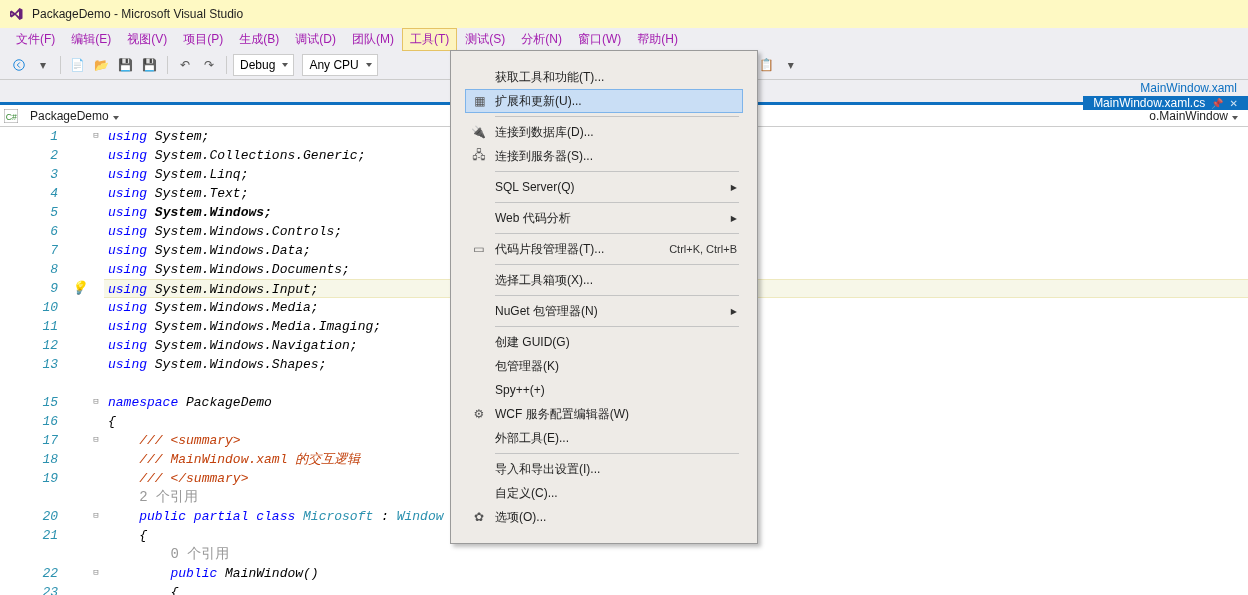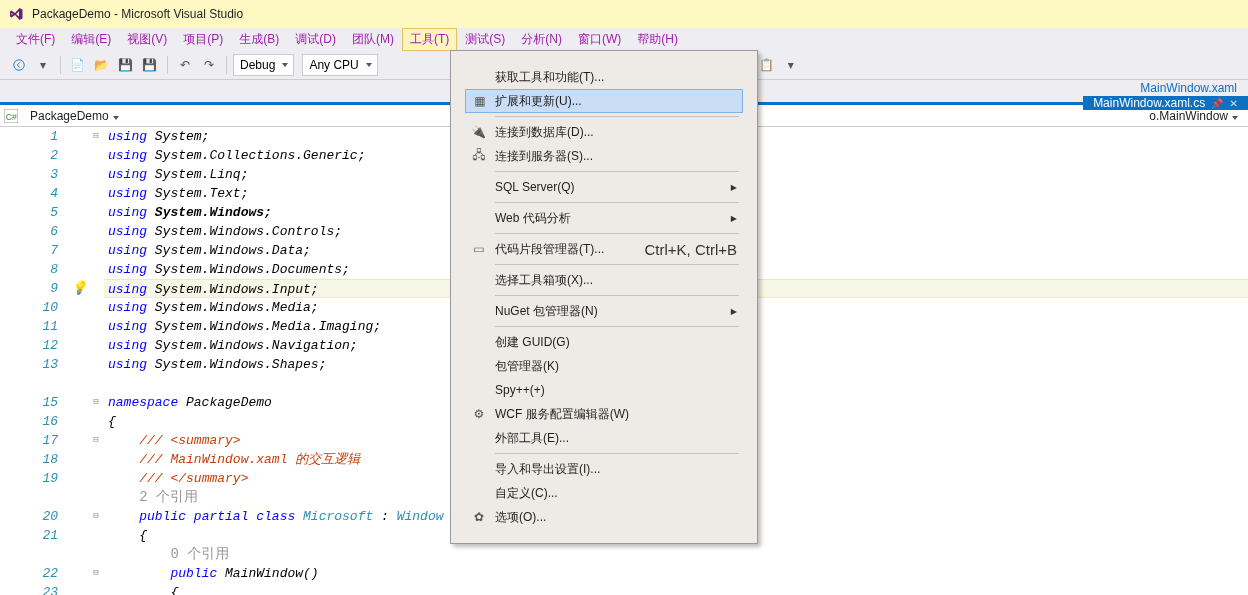--- a/index.html
+++ b/index.html
@@ -35,21 +35,21 @@
   .code .line { height: 19px; white-space: pre; padding-left: 4px; }
   .code .line.hl { background: #f7f7e8; border-top:1px solid #eee9bf; border-bottom:1px solid #eee9bf;}
   .kw { color: #0000ff; }
   .cls { color: #2b91af; }
   .cmt { color: #c2410c; }
   .ref-txt { color:#999; font-size:14px; font-style:normal;}
   .dropdown { position: absolute; top: 50px; left: 426px; width: 308px; background: #eeebe7; border: 1px solid #9a9a9a; box-shadow: 3px 3px 4px rgba(0,0,0,0.25); z-index: 1000; padding: 14px; margin-left: 24px; }
   .dropdown .row { height: 24px; display: flex; align-items: center; padding: 0 6px 0 30px; position: relative; cursor: default; color: #1e1e1e; }
   .dropdown .row:hover, .dropdown .row.hover { background: #c9def5; border:1px solid #7eb4ea; padding: 0 5px 0 29px; }
   .dropdown .row .icon { position:absolute; left:6px; width:16px; height:16px; display:flex; align-items:center; justify-content:center; color:#555;}
-  .dropdown .row .shortcut { margin-left: auto; color: #333; font-size: 15px; text-align: center; }
+  .dropdown .row .shortcut { margin-left: auto; color: #333; font-size: 11px; text-align: center; }
   .dropdown .row .arrow { margin-left:auto; font-size:8px; color:#333;}
   .dropdown .sep-row { height: 1px; background: #c4c4c4; margin: 3px 4px 3px 30px; }
   .bc-right { margin-left:auto; display:flex; align-items:center;}
 </style>
 </head>
 <body>
 
 <div class="titlebar">
   <svg class="vs-logo" viewBox="0 0 32 32">
       <path fill="#68217a" d="M23 4l-9 10L7 9l-3 2v10l3 2 7-5 9 10 6-3V7l-6-3zM7 18v-4l3 2-3 2zm15 3l-6-5 6-5v10z"></path>

